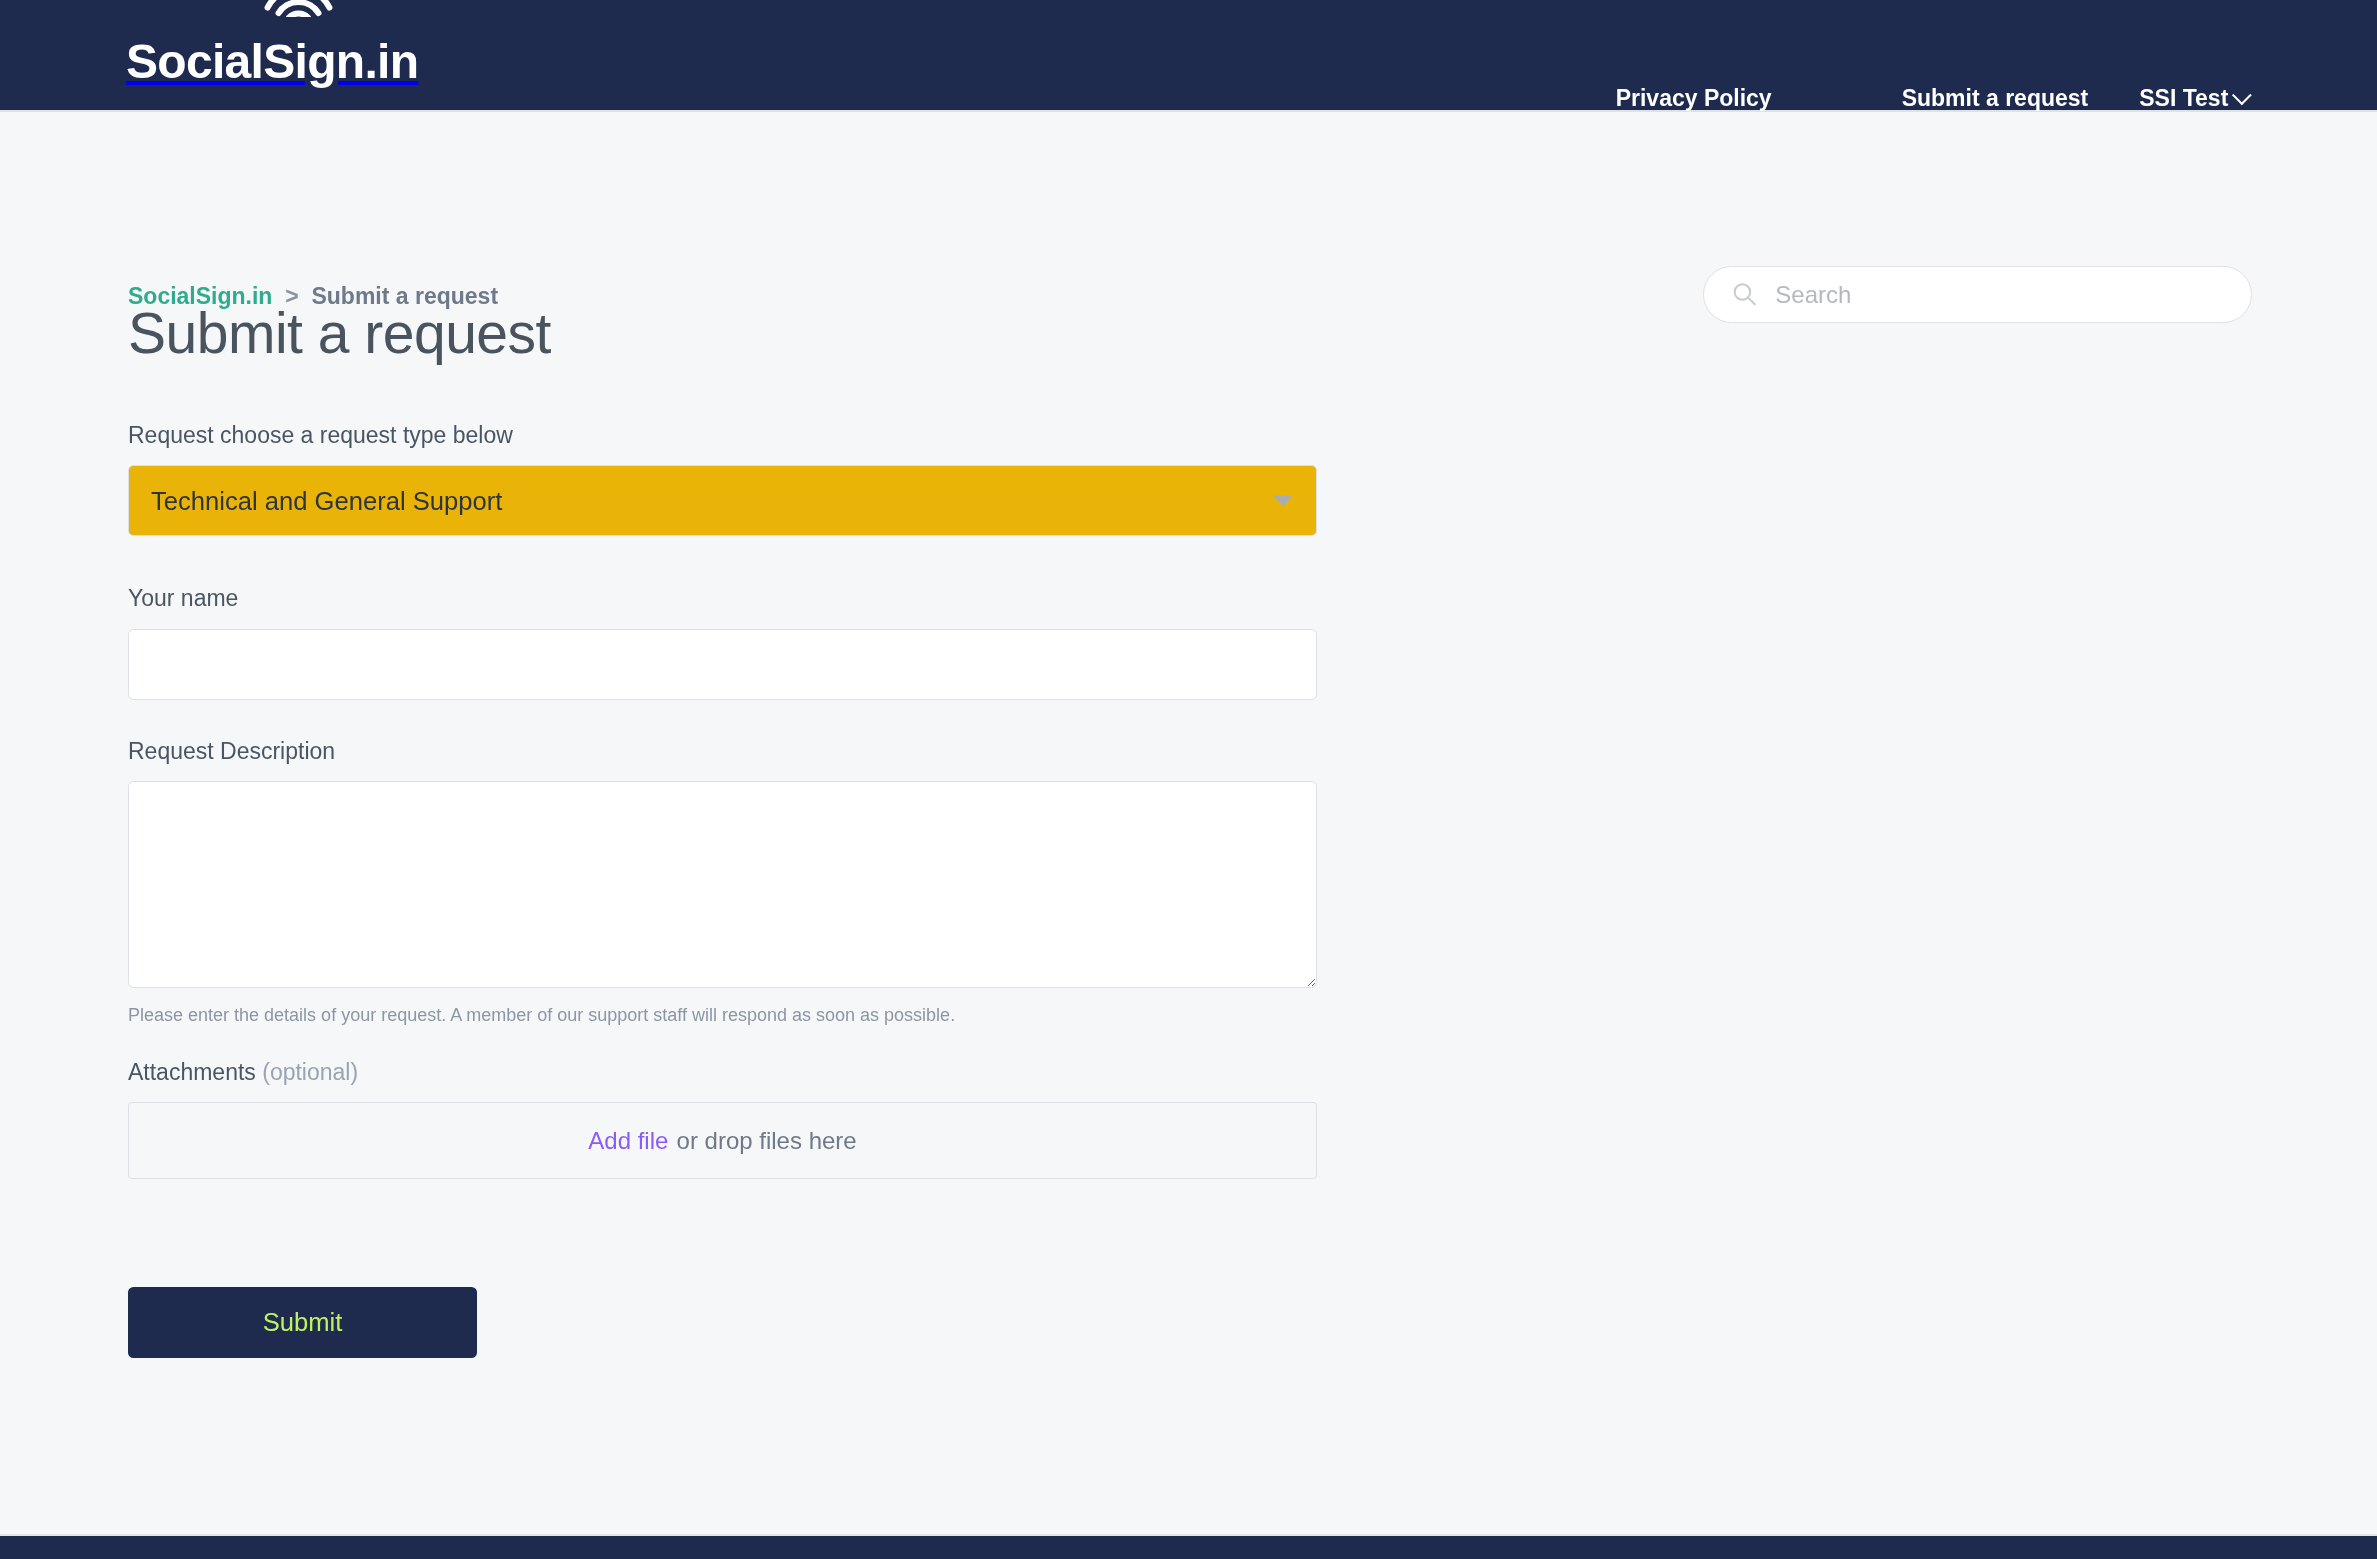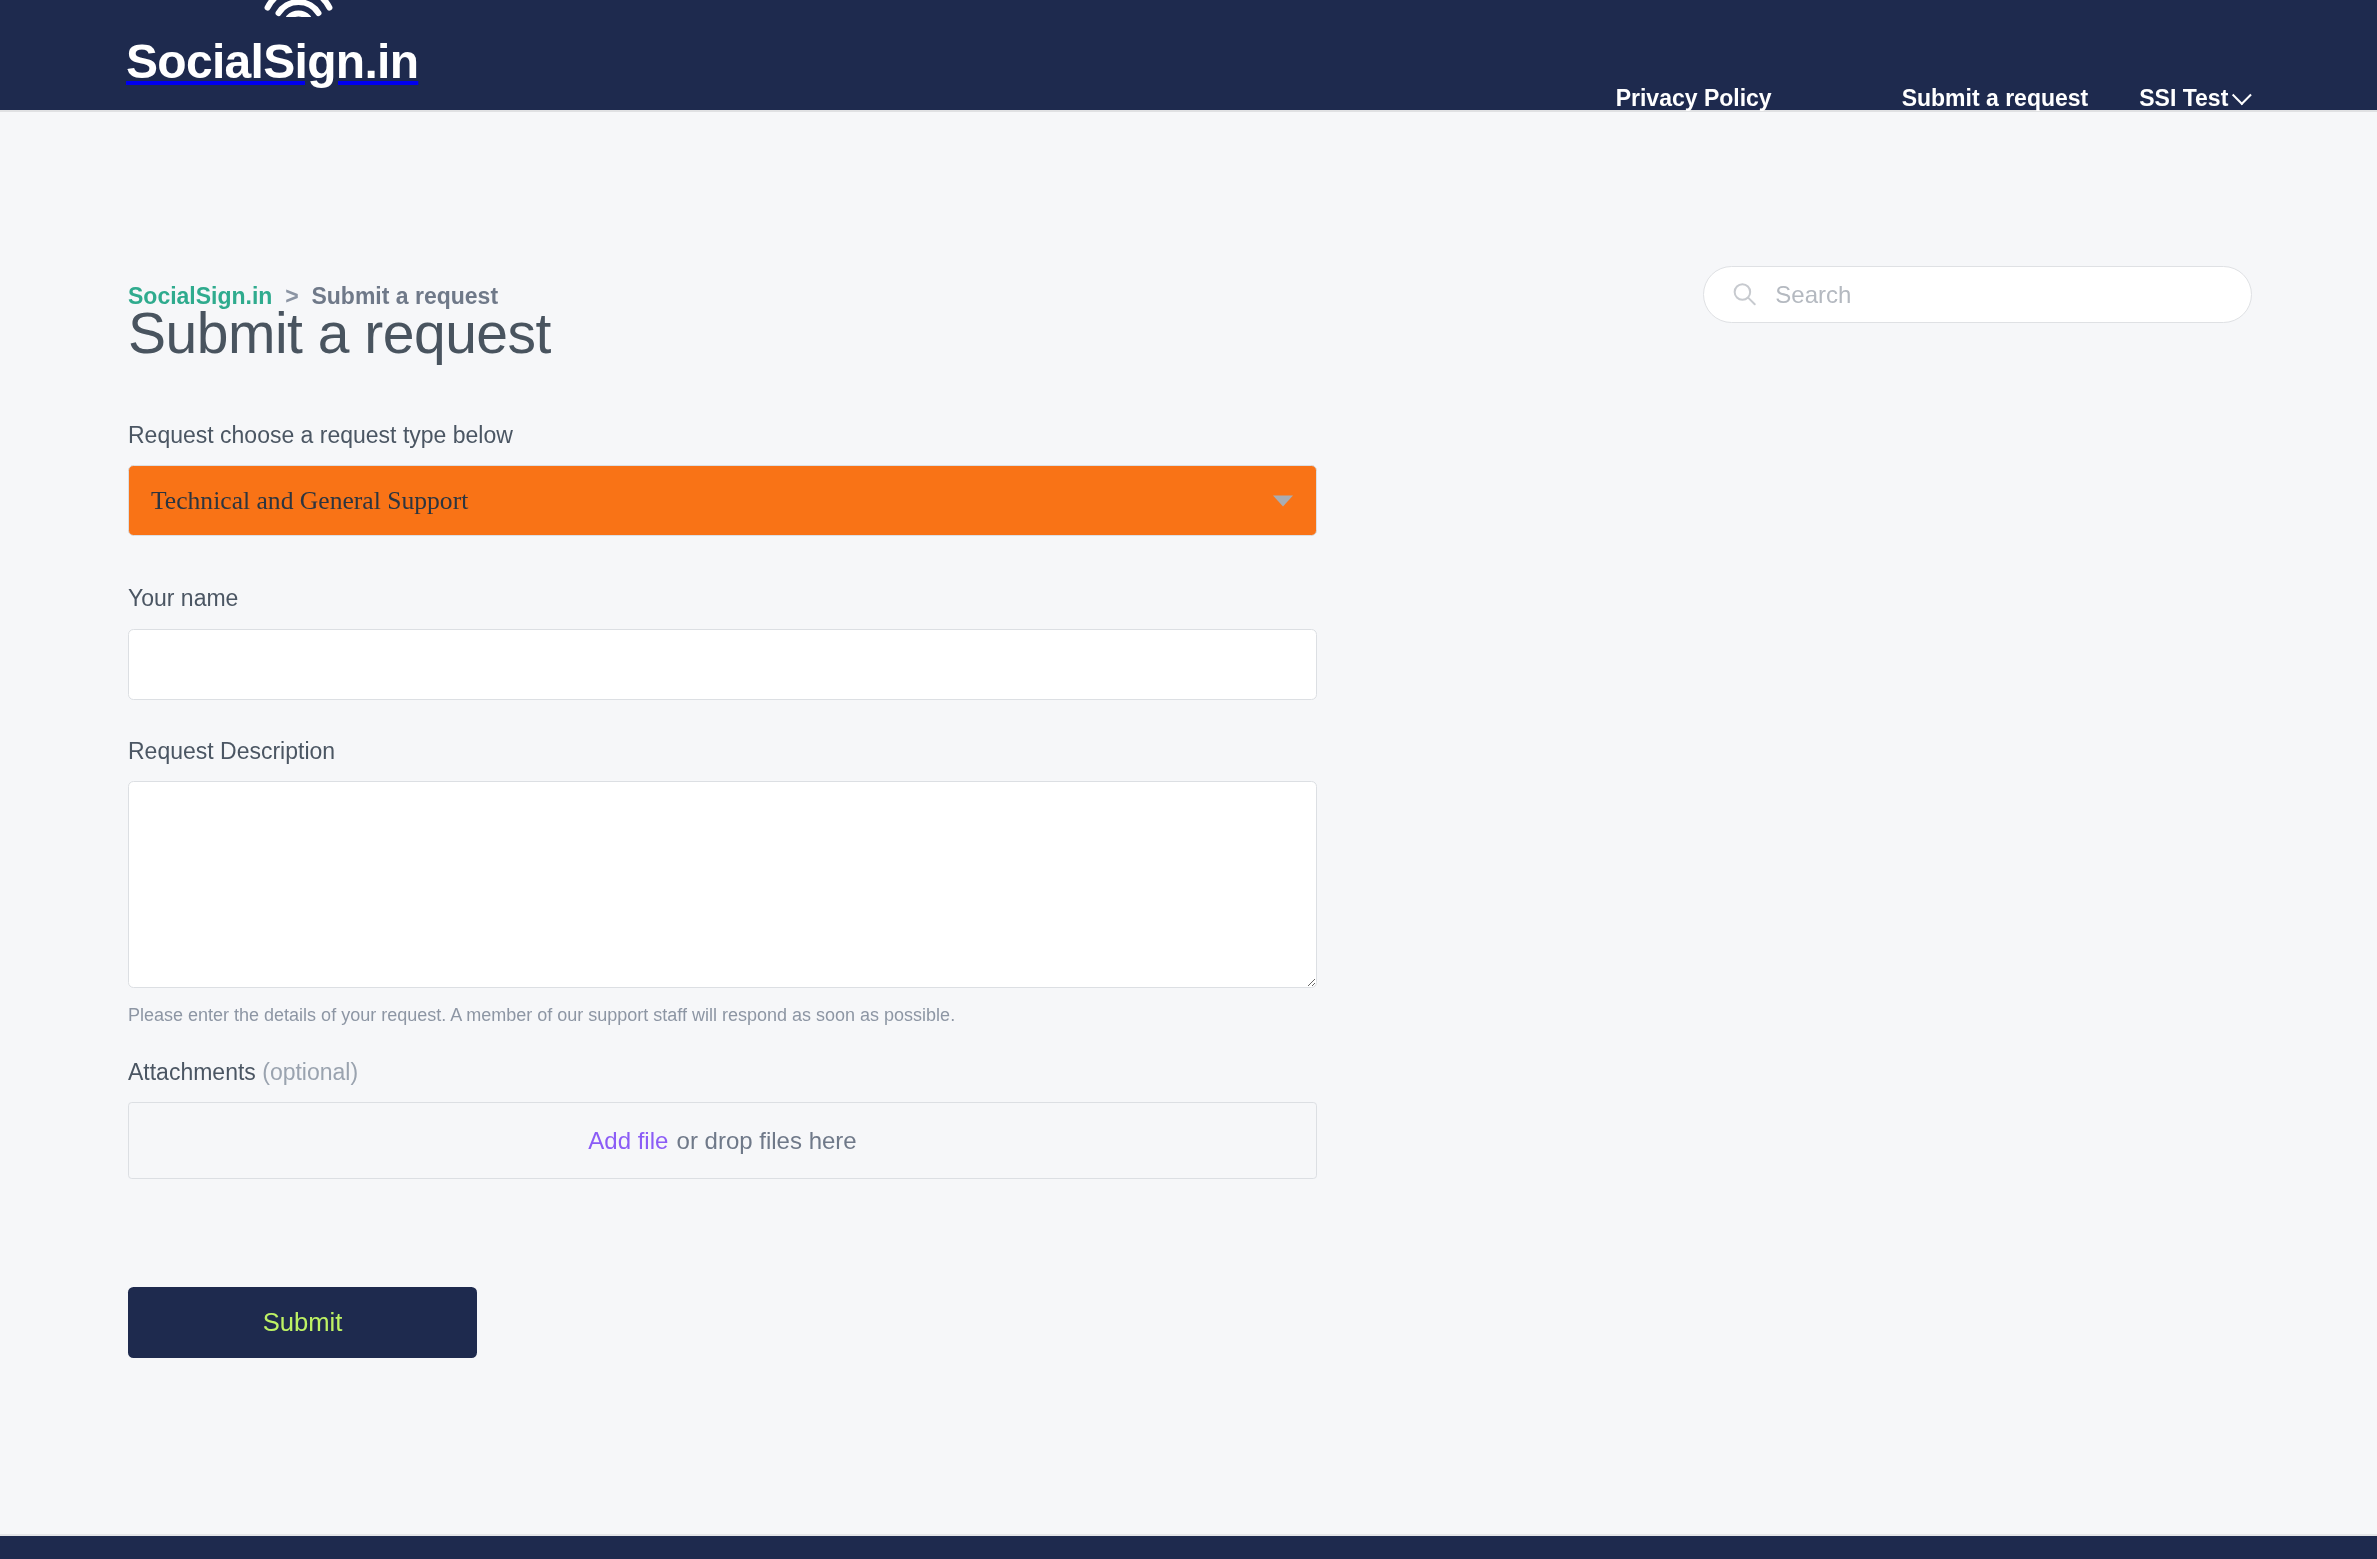--- a/index.html
+++ b/index.html
@@ -157,24 +157,24 @@
     color: #4b5663;
     display: block;
     margin-bottom: 16.5px;
   }
   .optional { color: #9aa3af; }
 
   .sel-wrap { position: relative; width: 1189px; }
   .sel {
     width: 1189px;
     height: 71px;
-    background: #f97316;
+    background: #eab308;
     border: 1.4px solid #dcdfe3;
     border-radius: 5.5px;
-    font-family: Liberation Serif, serif;
+    font-family: Liberation Sans, sans-serif;
     font-size: 25.6px;
     color: #2c3540;
     padding: 0 22px;
     appearance: none;
     -webkit-appearance: none;
     outline: none;
   }
   .sel-caret {
     position: absolute;
     right: 24px;

